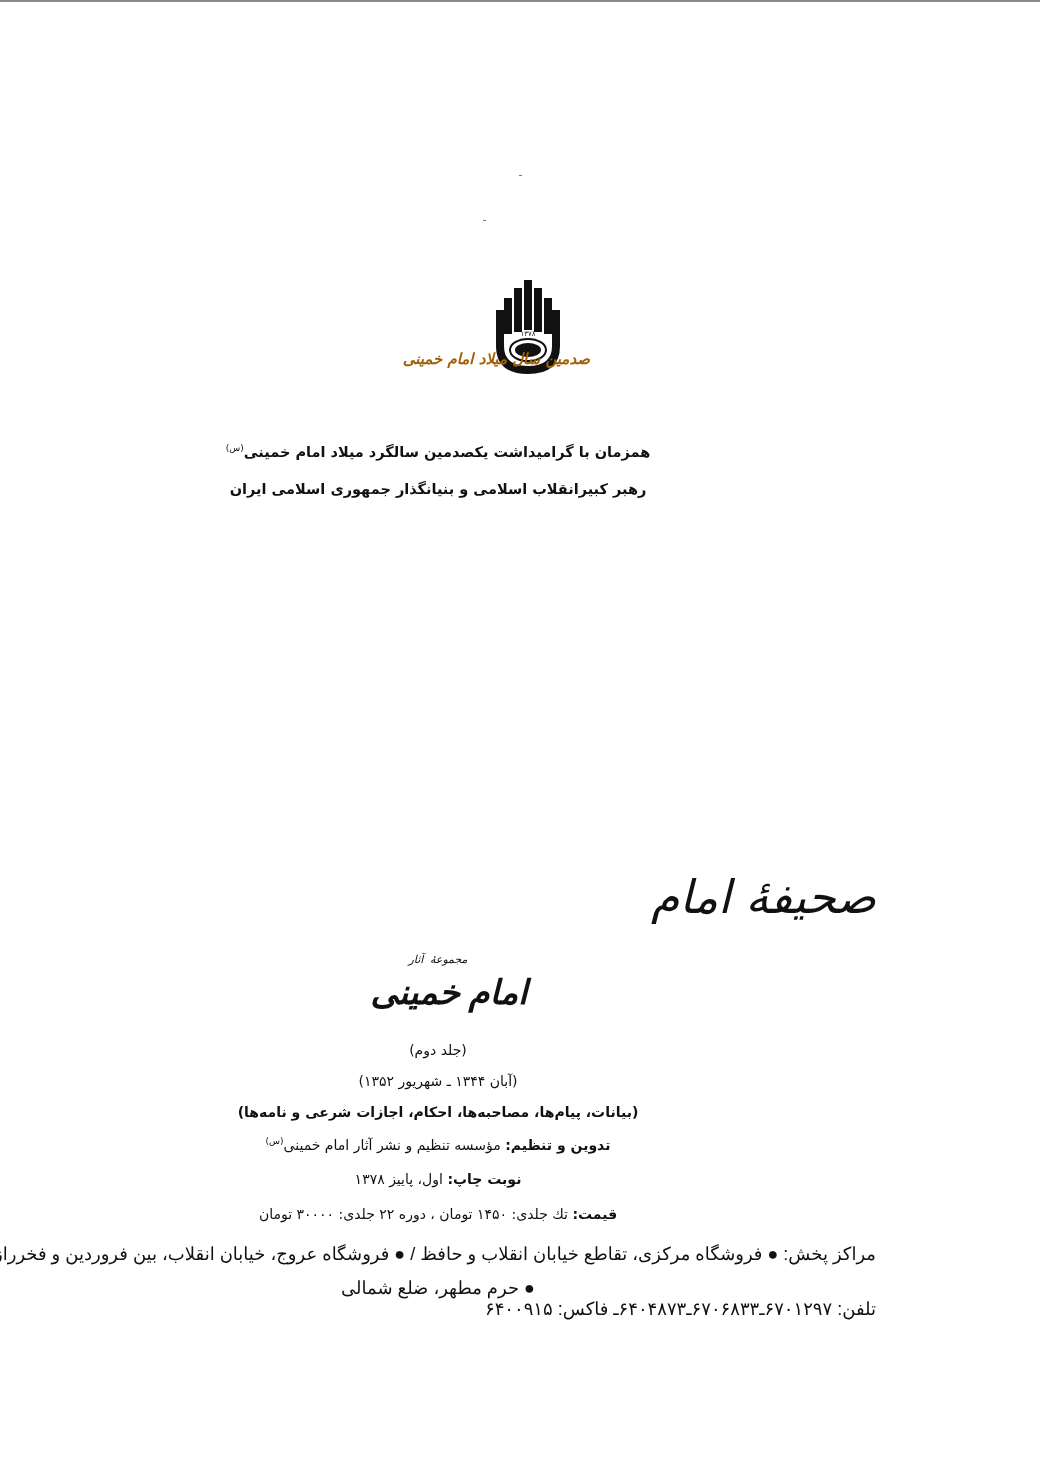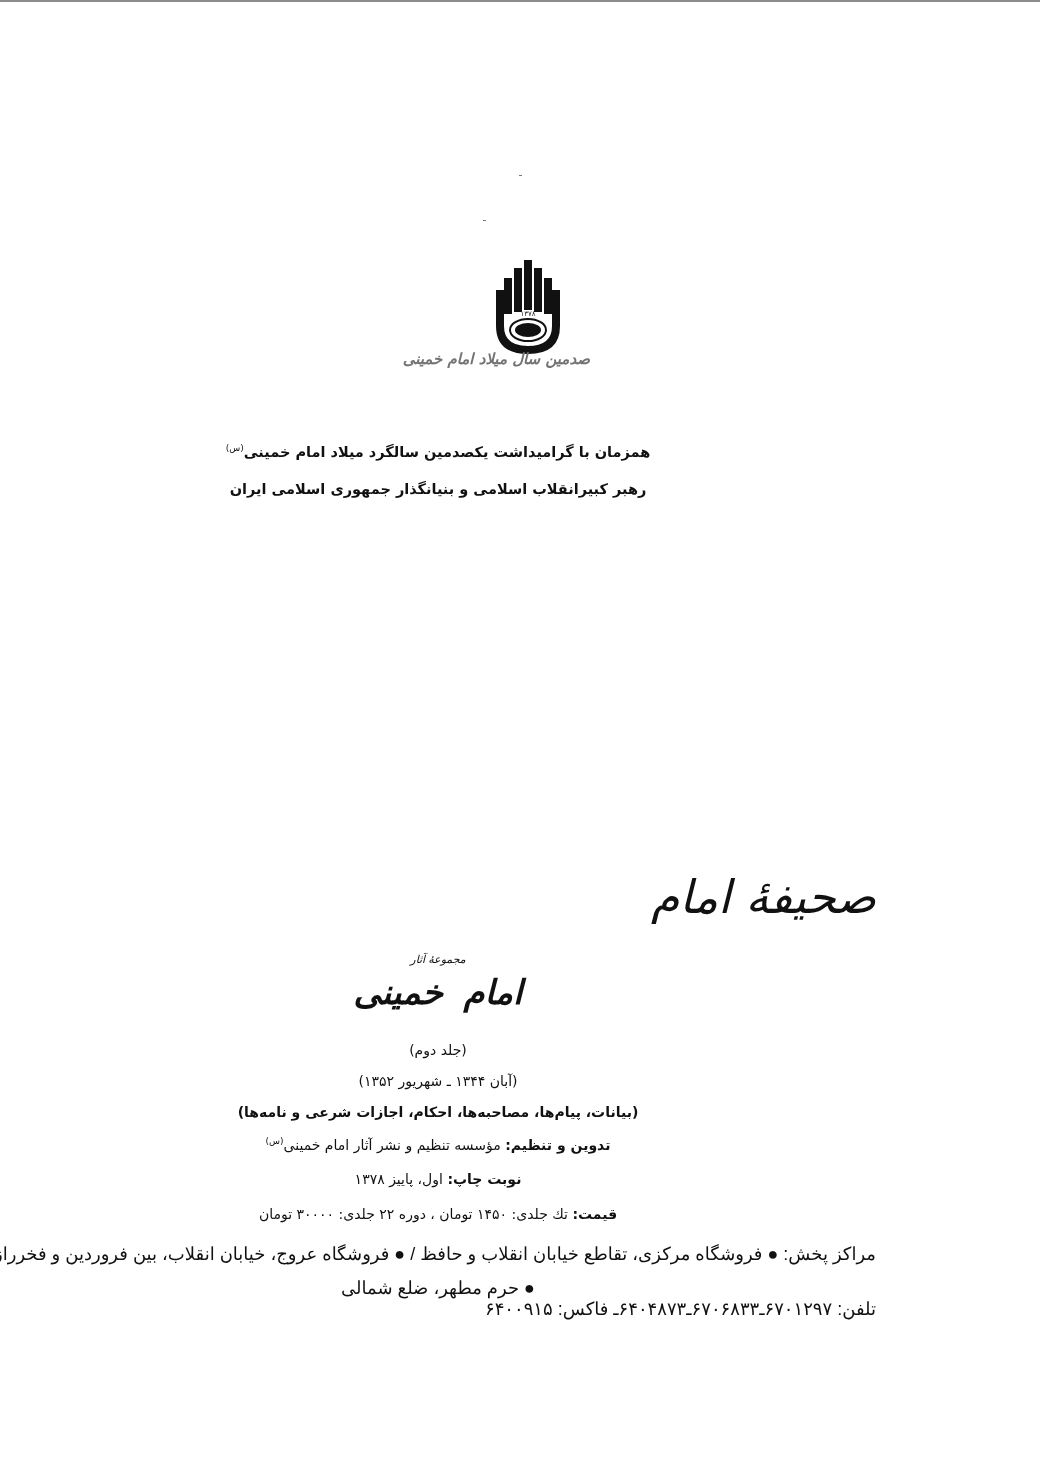--- a/index.html
+++ b/index.html
@@ -31,64 +31,65 @@
       left: 0;
       width: 876px;
       text-align: center;
       direction: rtl;
       white-space: nowrap;
     }
     
     .logo {
       position: absolute;
       left: 482px;
-      top: 260px;
+      top: 280px;
       width: 96px;
       height: 120px;
     }
     .logo svg { display: block; }
     .logo-caption {
       position: absolute;
       left: 470px;
       top: 350px;
       width: 120px;
       text-align: center;
       direction: rtl;
       font-family: "DejaVu Serif", serif;
       font-style: italic;
       font-size: 15px;
       font-weight: bold;
-      color: #737373;
+      color: #a16207;
       white-space: nowrap;
     }
     .dedication {
       font-family: "DejaVu Sans", sans-serif;
       font-weight: bold;
       font-size: 14.5px;
     }
     .dedication sup {
       font-size: 9px;
       font-weight: normal;
     }
     .title-calligraphy {
       font-family: "DejaVu Serif", serif;
       font-size: 46px;
       font-style: italic;
       letter-spacing: 1px;
     }
     .subtitle-small {
-      font-family: Liberation Sans, sans-serif;
+      font-family: Liberation Mono, monospace;
       font-style: italic;
       font-size: 11px;
     }
     .author-calligraphy {
-      font-family: Liberation Mono, monospace;
+      font-family: Liberation Serif, serif;
       font-style: italic;
       font-size: 34px;
       font-weight: bold;
+      margin-left: 11px;
     }
     .volume {
       font-family: "DejaVu Sans", sans-serif;
       font-size: 14px;
     }
     .info-line {
       font-family: "DejaVu Sans", sans-serif;
       font-size: 14px;
     }
     .info-bold {

